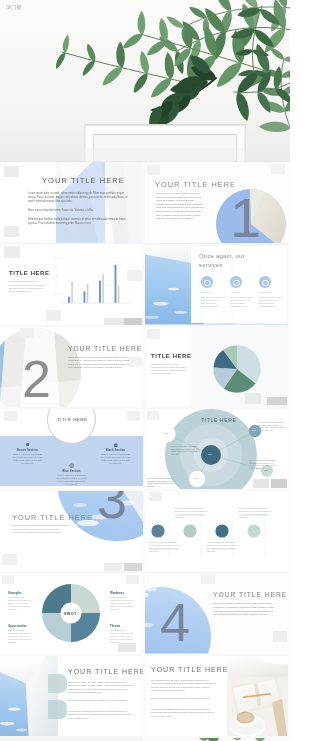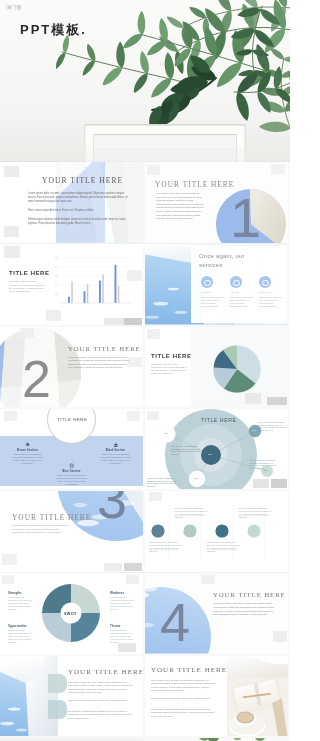--- a/index.html
+++ b/index.html
@@ -19,21 +19,21 @@
   
   .grid{position:absolute;left:0;top:162px;width:290px;}
   .row{display:flex;gap:2px;margin-bottom:1.8px;}
   .slide{position:relative;width:143px;height:80.5px;background:#ffffff;overflow:hidden;
          box-shadow:0 0 0 .5px rgba(0,0,0,.055);}
   .slide svg{position:absolute;left:0;top:0;}
   .sq{position:absolute;background:#ececec;}
 
   
   .t{position:absolute;white-space:nowrap;}
-  .title-lg{font-size:7px;letter-spacing:.9px;color:#6f6f6f;font-weight:400;font-family:Liberation Serif, serif;}
+  .title-lg{font-size:7px;letter-spacing:.9px;color:#6f6f6f;font-weight:400;}
   .title-md{font-size:5.4px;letter-spacing:.5px;color:#555;font-weight:700;}
   .body-xs{font-size:2.5px;line-height:3.6px;color:#9a9a9a;white-space:normal;}
   .lbl{font-size:2.6px;color:#5b6b7a;font-weight:700;letter-spacing:.2px;}
   .big-num{font-weight:700;color:#7d8b9e;}
 </style>
 </head>
 <body>
 
 <div class="page">
 
@@ -146,21 +146,20 @@
           <rect x="93" y="134" width="144" height="1.1" fill="#d6d4d0"></rect>
           <rect x="93" y="134" width="1" height="28" fill="#e2e0dc"></rect>
           <rect x="236" y="134" width="1" height="28" fill="#e2e0dc"></rect>
         </g>
         <rect x="0" y="148" width="290" height="14" fill="#eeedea" opacity="0.4"></rect>
       </svg>
     <div class="logo">
       <svg width="11" height="9" viewBox="0 0 11 9"></svg>
       <span class="logo-txt">演门图</span>
     </div>
-    <div class="hero-title">PPT模板.</div>
   </div>
 
   <div class="grid">
       <div class="row">
         <div class="slide">
           <svg width="143" height="80.5" viewBox="0 0 143 80.5">
 <defs>
 <linearGradient id="skys1" x1="0" y1="1" x2="0.25" y2="0">
                 <stop offset="0" stop-color="#a4c7ef"></stop>
                 <stop offset="0.6" stop-color="#cde0f6"></stop>

